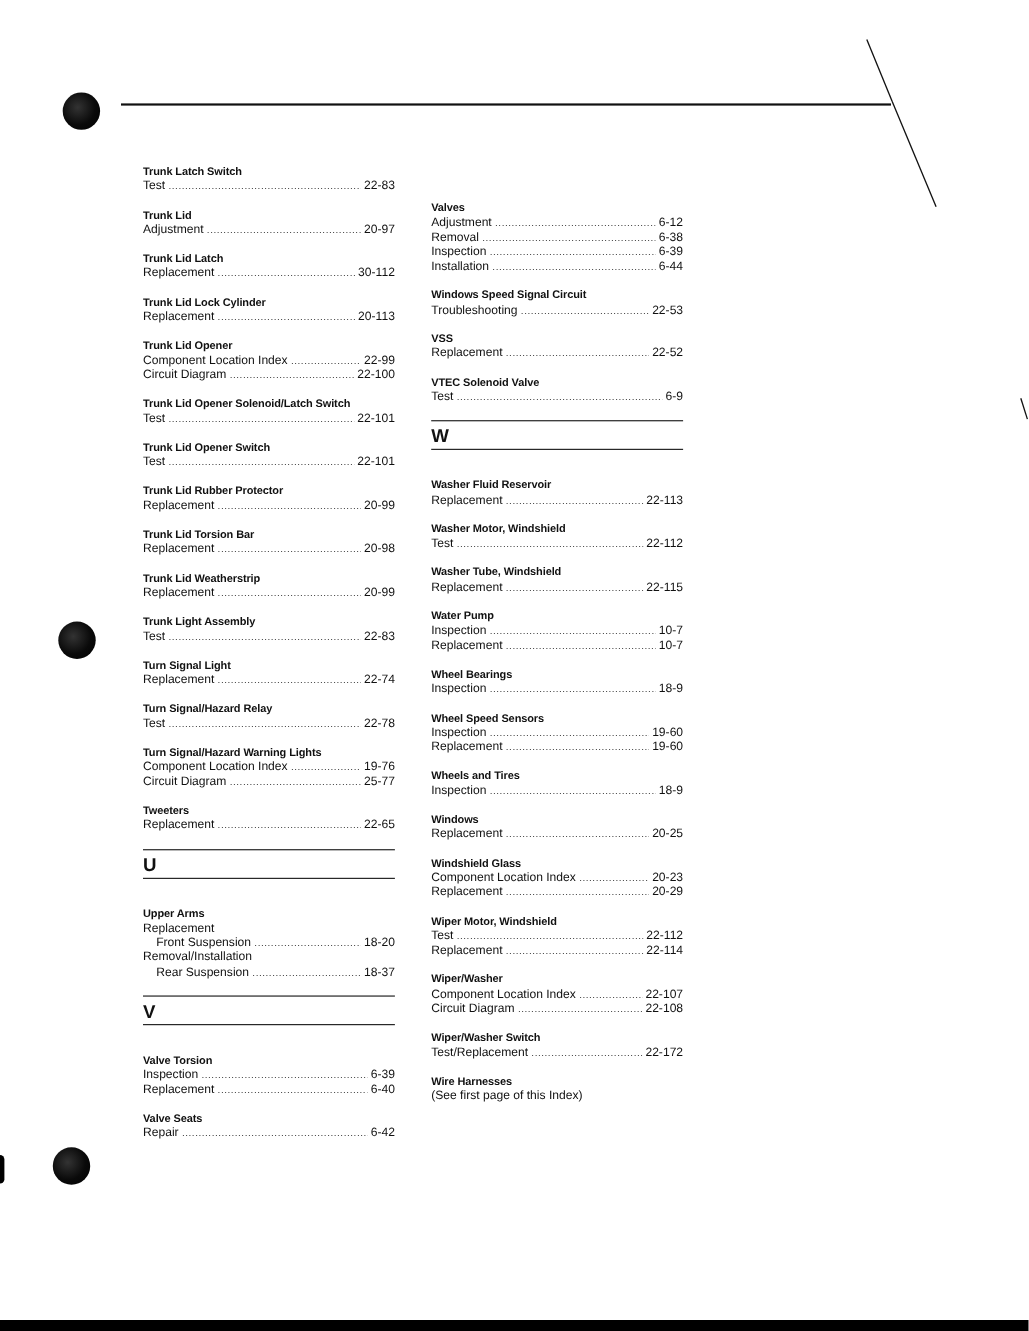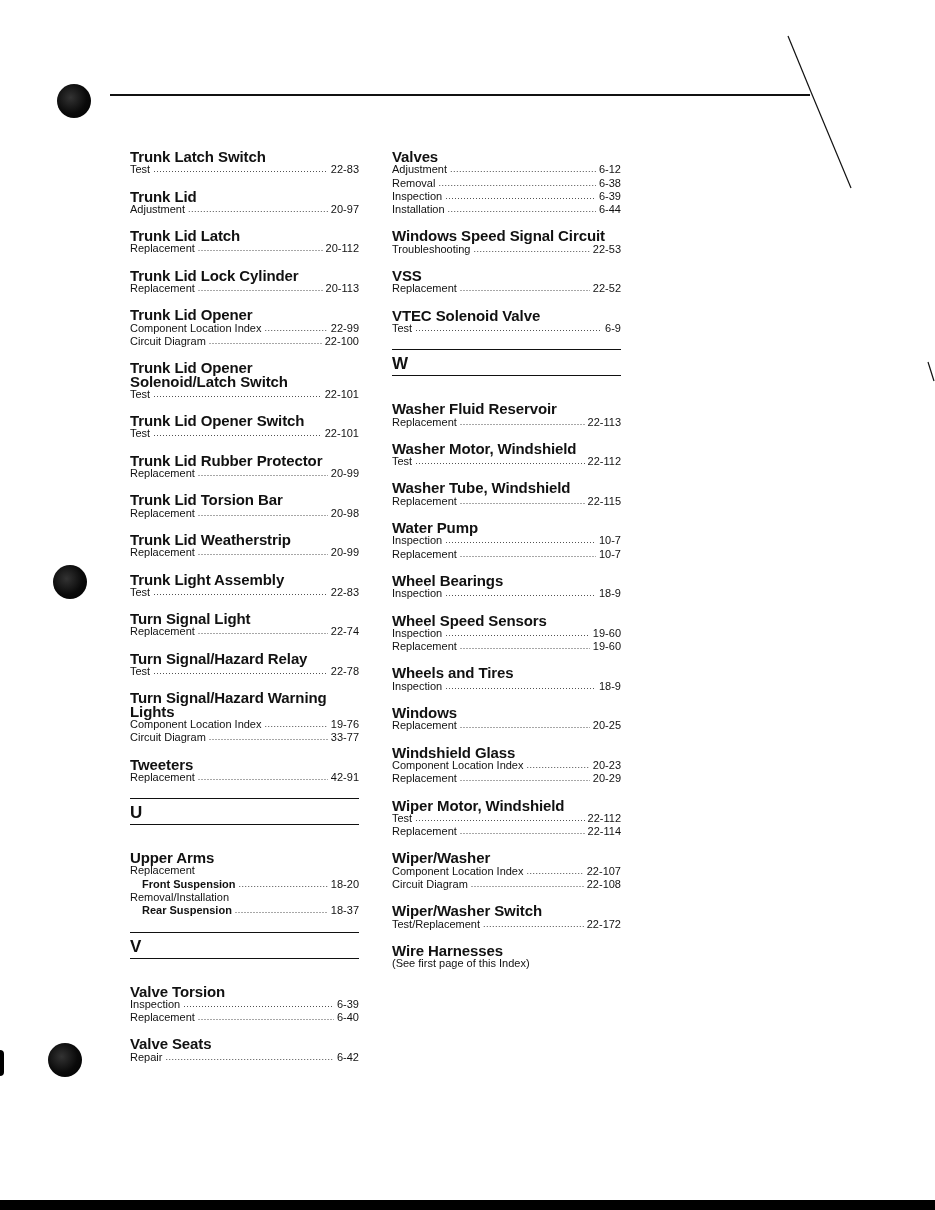--- a/index.html
+++ b/index.html
@@ -6,29 +6,29 @@
   body { width:935px; height:1210px; position:relative; background:#fff; overflow:hidden;
          font-family:"Liberation Sans", sans-serif; color:#111; }
   .hole { position:absolute; width:34px; height:34px; border-radius:50%;
           background:radial-gradient(circle at 40% 40%, #333 0%, #0a0a0a 55%, #000 100%); }
   .top-rule { position:absolute; left:110px; top:94px; width:700px; height:2px; background:#111; }
   .bottom-bar { position:absolute; left:0; top:1200px; width:935px; height:10px; background:#000; }
   .edge-mark { position:absolute; left:0; top:1050px; width:4px; height:26px; background:#000; border-radius:0 4px 4px 0; }
   svg.deco { position:absolute; left:0; top:0; }
   .col { position:absolute; top:150px; }
   .col.left { left:130px; width:229px; }
-  .col.right { left:392px; width:229px; }
+  .col.right { left:392px; width:229px;margin-top:33px; }
   .entry { margin:0; }
-  .heading { font-weight:bold; font-size:15px; line-height:13.3px; letter-spacing:-0.1px; }
+  .heading { font-weight:bold; font-size:10px; line-height:13.3px; letter-spacing:-0.1px; }
   .line { display:flex; font-size:11px; line-height:13.3px; white-space:nowrap; }
   .line .lbl { flex:0 0 auto; }
   .line .dots { flex:1 1 auto; overflow:hidden; margin:0 3px; position:relative; }
   .line .dots::after { content:"........................................................................................................................................"; position:absolute; left:0; top:0; letter-spacing:0.5px; font-size:9px; color:#333; }
   .line .pg { flex:0 0 auto; text-align:left; }
-  .line.indent .lbl { padding-left:12px;font-weight:bold; }
+  .line.indent .lbl { padding-left:12px; }
   .gap { height:13px; }
   .section { position:relative; margin:14px 0 26px 0; }
   .section .r1 { height:1px; background:#111; }
   .section .letter { font-weight:bold; font-size:17px; line-height:22px; padding-top:3px; }
   .section .r2 { height:1px; background:#111; }
 </style>
 </head>
 <body>
 
 <div class="hole" style="left:57px;top:84px;"></div>
@@ -60,21 +60,21 @@
         <span class="dots"></span>
         <span class="pg">20-97</span>
       </div>
       <div class="gap"></div>
     </div>
     <div class="entry">
       <div class="heading">Trunk Lid Latch</div>
       <div class="line">
         <span class="lbl">Replacement</span>
         <span class="dots"></span>
-        <span class="pg">20-112</span>
+        <span class="pg">30-112</span>
       </div>
       <div class="gap"></div>
     </div>
     <div class="entry">
       <div class="heading">Trunk Lid Lock Cylinder</div>
       <div class="line">
         <span class="lbl">Replacement</span>
         <span class="dots"></span>
         <span class="pg">20-113</span>
       </div>
@@ -169,30 +169,30 @@
     <div class="entry">
       <div class="heading">Turn Signal/Hazard Warning Lights</div>
       <div class="line">
         <span class="lbl">Component Location Index</span>
         <span class="dots"></span>
         <span class="pg">19-76</span>
       </div>
       <div class="line">
         <span class="lbl">Circuit Diagram</span>
         <span class="dots"></span>
-        <span class="pg">33-77</span>
+        <span class="pg">25-77</span>
       </div>
       <div class="gap"></div>
     </div>
     <div class="entry">
       <div class="heading">Tweeters</div>
       <div class="line">
         <span class="lbl">Replacement</span>
         <span class="dots"></span>
-        <span class="pg">42-91</span>
+        <span class="pg">22-65</span>
       </div>
     </div>
     <div class="section">
       <div class="r1"></div>
       <div class="letter">U</div>
       <div class="r2"></div>
     </div>
     <div class="entry">
       <div class="heading">Upper Arms</div>
       <div class="line plain">

